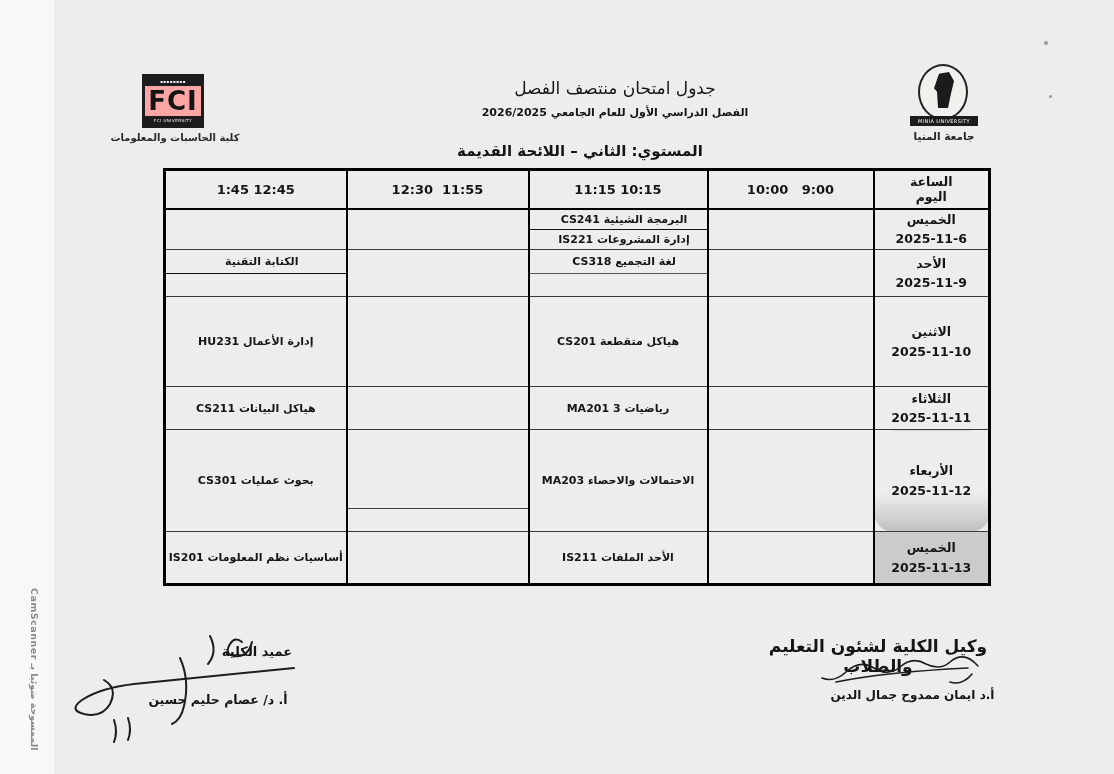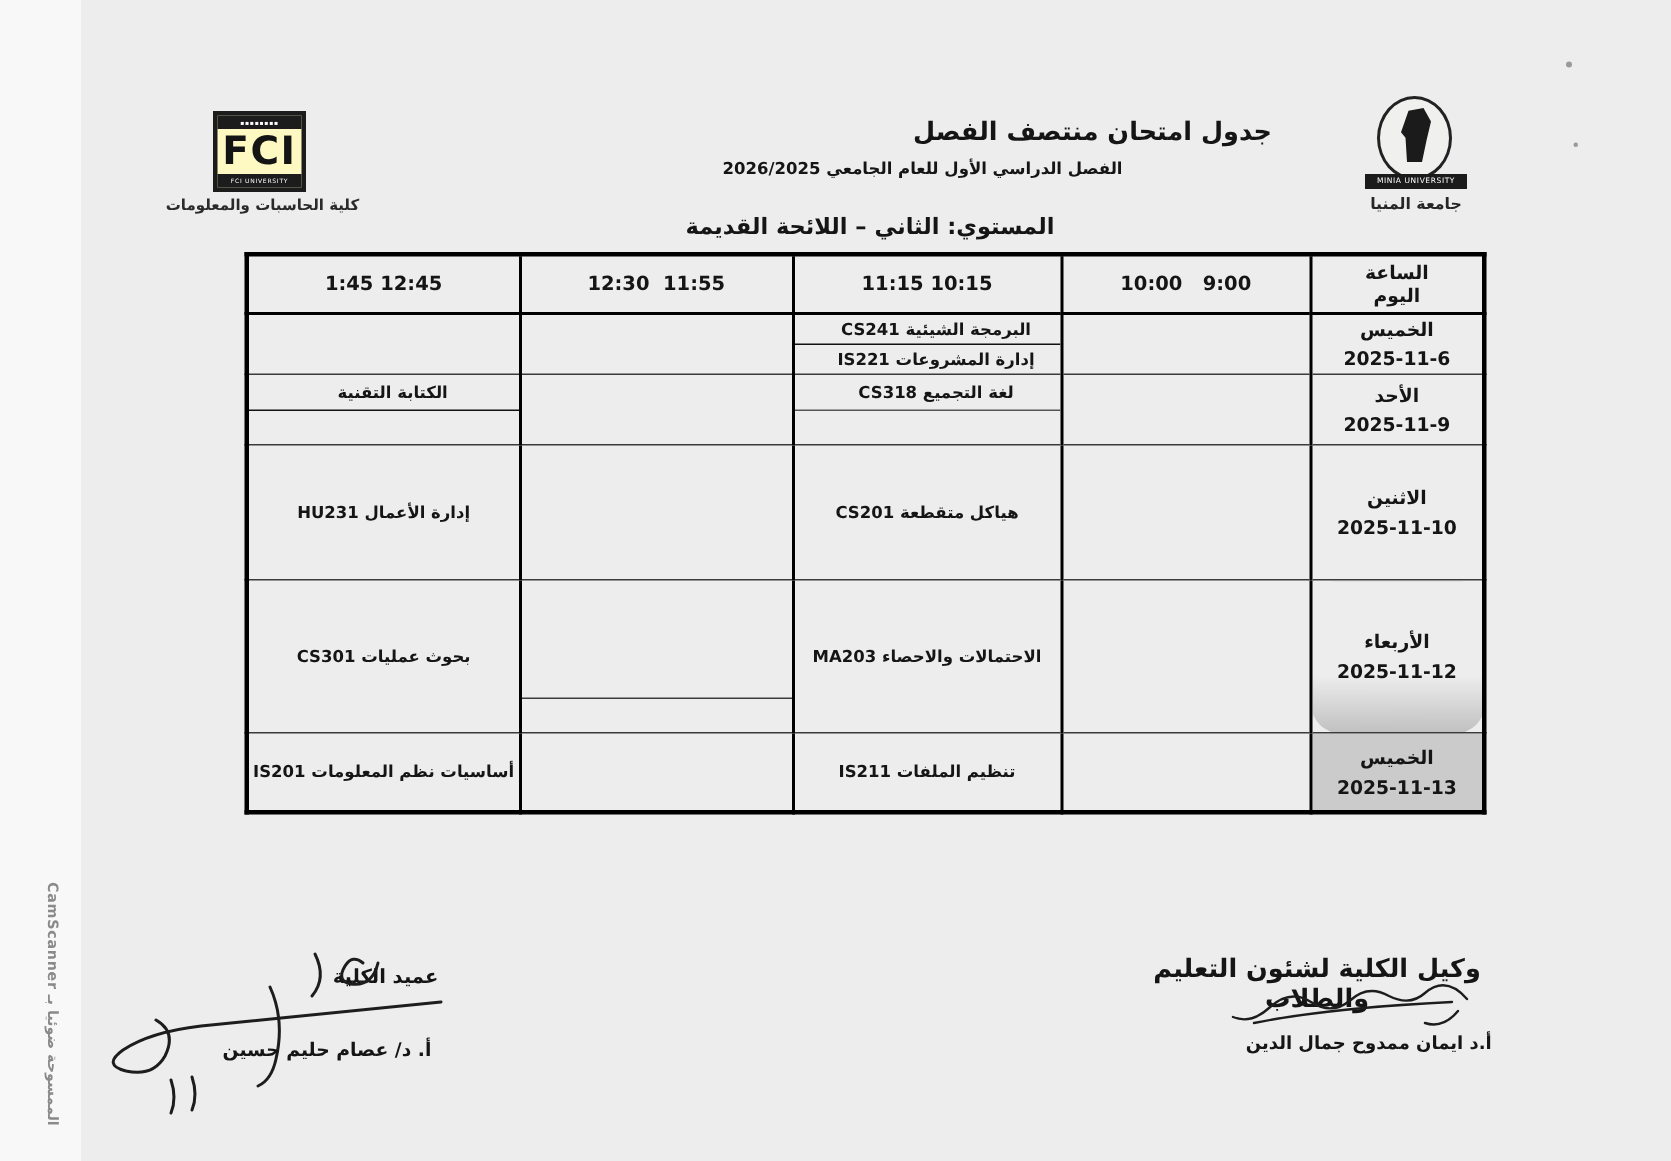--- a/index.html
+++ b/index.html
@@ -6,35 +6,35 @@
   html,body { width:1114px; height:774px; overflow:hidden; }
   body { font-family:"DejaVu Sans", sans-serif; background:#ecedec; color:#151515; }
   #page { position:relative; width:1114px; height:774px; background:#ecedec; direction:rtl; }
 
   
   .scan-strip { position:absolute; left:0; top:0; width:54px; height:774px; background:#f7f8f7; }
   .watermark { position:absolute; left:40px; top:588px; transform:rotate(90deg); transform-origin:top left;
                direction:rtl; font-size:9.5px; letter-spacing:.5px; color:#8a8a8a; white-space:nowrap; font-weight:bold; }
 
   
-  .fci-logo { position:absolute; left:142px; top:74px; width:62px; height:54px; border:3px solid #1c1c1c; background:#fef9c3; }
+  .fci-logo { position:absolute; left:142px; top:74px; width:62px; height:54px; border:3px solid #1c1c1c; background:#fca5a5; }
   .fci-bar { height:9px; background:#1c1c1c; color:#fff; font-size:4px; text-align:center; line-height:9px; overflow:hidden; letter-spacing:.5px; direction:ltr;}
   .fci-big { height:30px; text-align:center; font-weight:bold; font-size:26px; letter-spacing:1px; line-height:30px; color:#141414; direction:ltr; font-family:"DejaVu Sans", sans-serif;}
   .fci-caption { position:absolute; left:100px; top:132px; width:150px; text-align:center; font-size:10px; font-weight:bold; color:#2a2a2a; }
 
   .minia-logo { position:absolute; left:908px; top:60px; width:72px; height:72px; }
   .minia-oval { position:absolute; left:10px; top:4px; width:50px; height:56px; border:2px solid #222; border-radius:50%; background:#f0f0ee; }
   .minia-head { position:absolute; left:26px; top:12px; width:20px; height:36px; background:#1b1b1b;
                 clip-path:polygon(20% 100%,15% 55%,0% 45%,25% 5%,75% 0%,100% 25%,85% 60%,70% 100%); }
   .minia-banner { position:absolute; left:2px; top:56px; width:68px; height:10px; background:#1b1b1b; color:#fff;
                   font-size:5px; text-align:center; line-height:10px; letter-spacing:.4px; direction:ltr; }
   .minia-caption { position:absolute; left:896px; top:130px; width:96px; text-align:center; font-size:10.5px; font-weight:bold; color:#262626; }
 
   
-  .title-1 { position:absolute; left:382px; top:78px; width:466px; font-size:17px; font-weight:bold; }
+  .title-1 { position:absolute; left:382px; top:78px; width:466px; text-align:center; font-size:17px; font-weight:normal; }
   .title-2 { position:absolute; left:382px; top:106px; width:466px; text-align:center; font-size:11px; font-weight:bold; }
   .title-3 { position:absolute; left:380px; top:142px; width:400px; text-align:center; font-size:15px; font-weight:bold; }
 
   
   table.sched { position:absolute; left:163px; top:168px; width:825px; border-collapse:collapse; table-layout:fixed;
                 direction:rtl; border:3px solid #000; }
   table.sched td, table.sched th { border:1px solid #3a3a3a; border-left:2px solid #000; border-right:2px solid #000;
                                    text-align:center; vertical-align:middle; padding:0; font-weight:bold; overflow:hidden; }
   table.sched tr.hdr th { border-bottom:2px solid #000; font-size:13px; }
   .corner-top { display:block; font-size:12.5px; }
@@ -144,20 +144,30 @@
       <td class="day-cell">
         <div>الاثنين</div>
         <div>2025-11-10</div>
       </td>
       <td></td>
       <td class="course">هياكل متقطعة CS201</td>
       <td></td>
       <td class="course">إدارة الأعمال HU231</td>
     </tr>
 
+    <tr style="height:43px;">
+      <td class="day-cell">
+        <div>الثلاثاء</div>
+        <div>2025-11-11</div>
+      </td>
+      <td></td>
+      <td class="course">رياضيات 3 MA201</td>
+      <td></td>
+      <td class="course">هياكل البيانات CS211</td>
+    </tr>
 
     <tr style="height:102px;">
       <td class="day-cell smudge-bottom">
         <div>الأربعاء</div>
         <div>2025-11-12</div>
       </td>
       <td></td>
       <td class="course">الاحتمالات والاحصاء MA203</td>
       <td>
         <div class="artifact-line">
@@ -166,21 +176,21 @@
       </td>
       <td class="course">بحوث عمليات CS301</td>
     </tr>
 
     <tr style="height:53px;">
       <td class="day-cell shaded">
         <div>الخميس</div>
         <div>2025-11-13</div>
       </td>
       <td></td>
-      <td class="course">تنظيم الملفات IS211</td>
+      <td class="course">الأحد الملفات IS211</td>
       <td></td>
       <td class="course">أساسيات نظم المعلومات IS201</td>
     </tr>
   </tbody>
     </table>
 
   <div class="vice-block">
     <span class="vice-title">وكيل الكلية لشئون التعليم والطلاب</span>
   </div>
   <svg class="sig" style="left:800px;top:648px;" width="190" height="46" viewBox="0 0 190 46">

